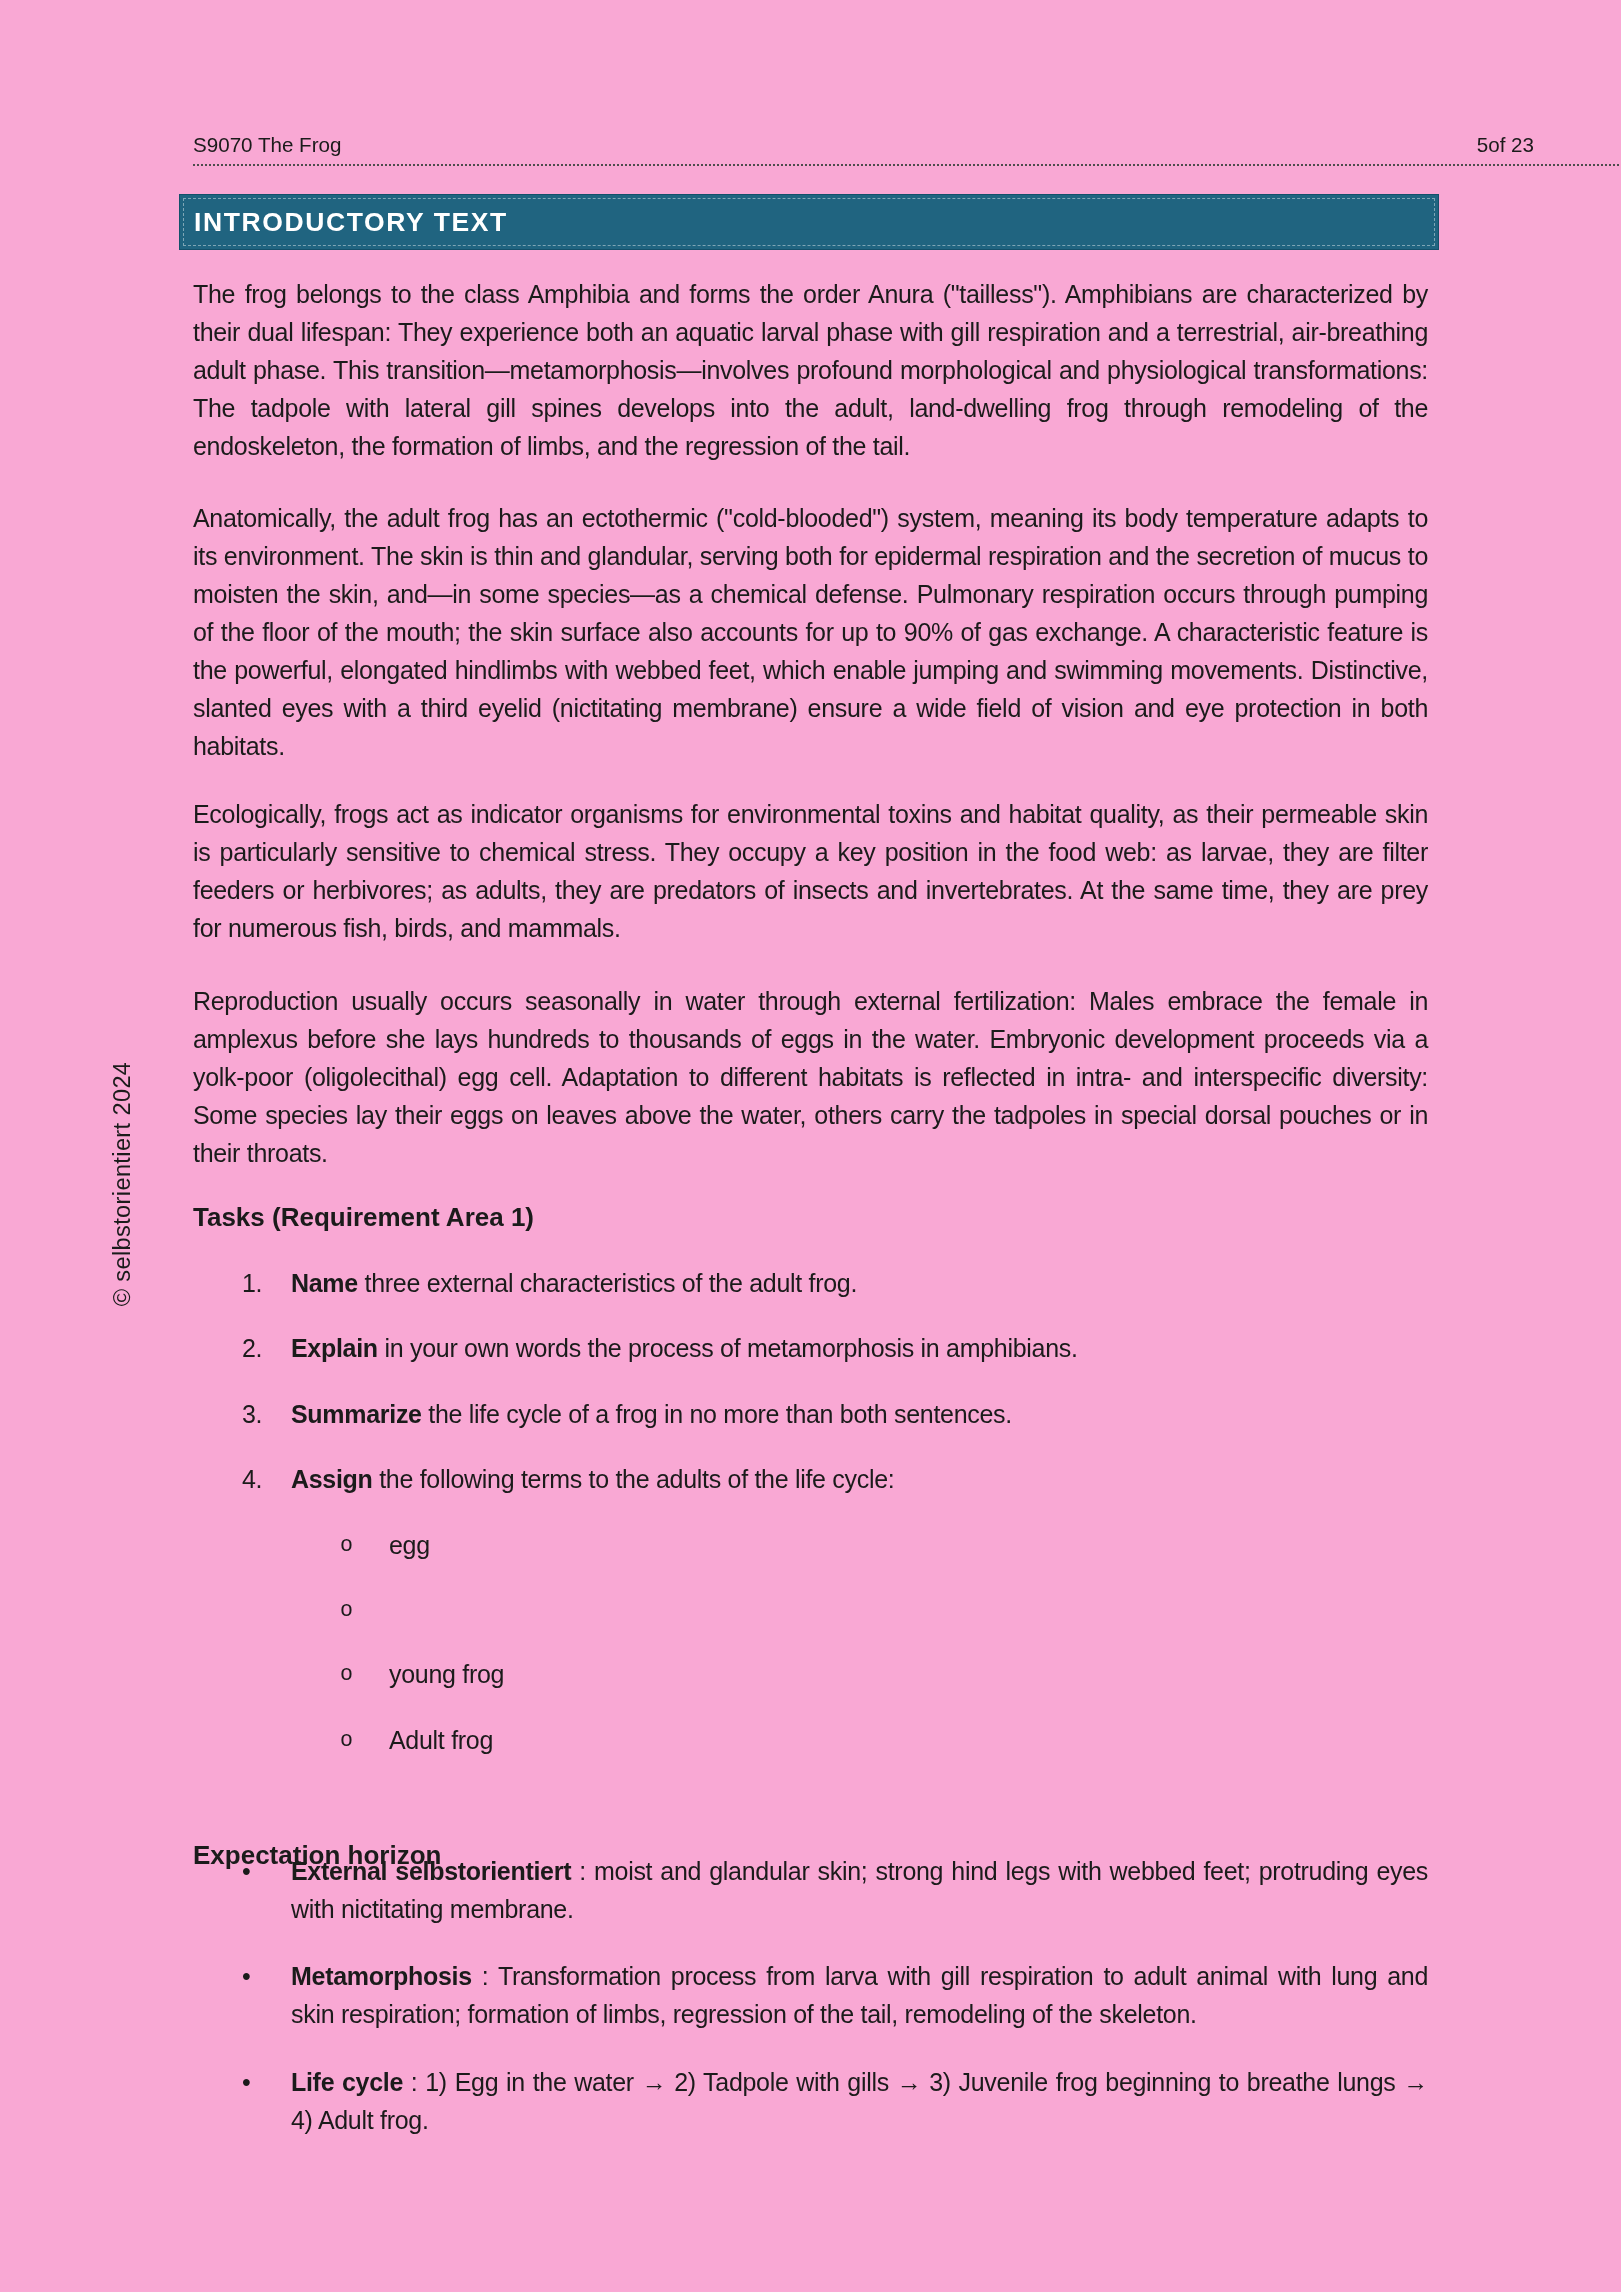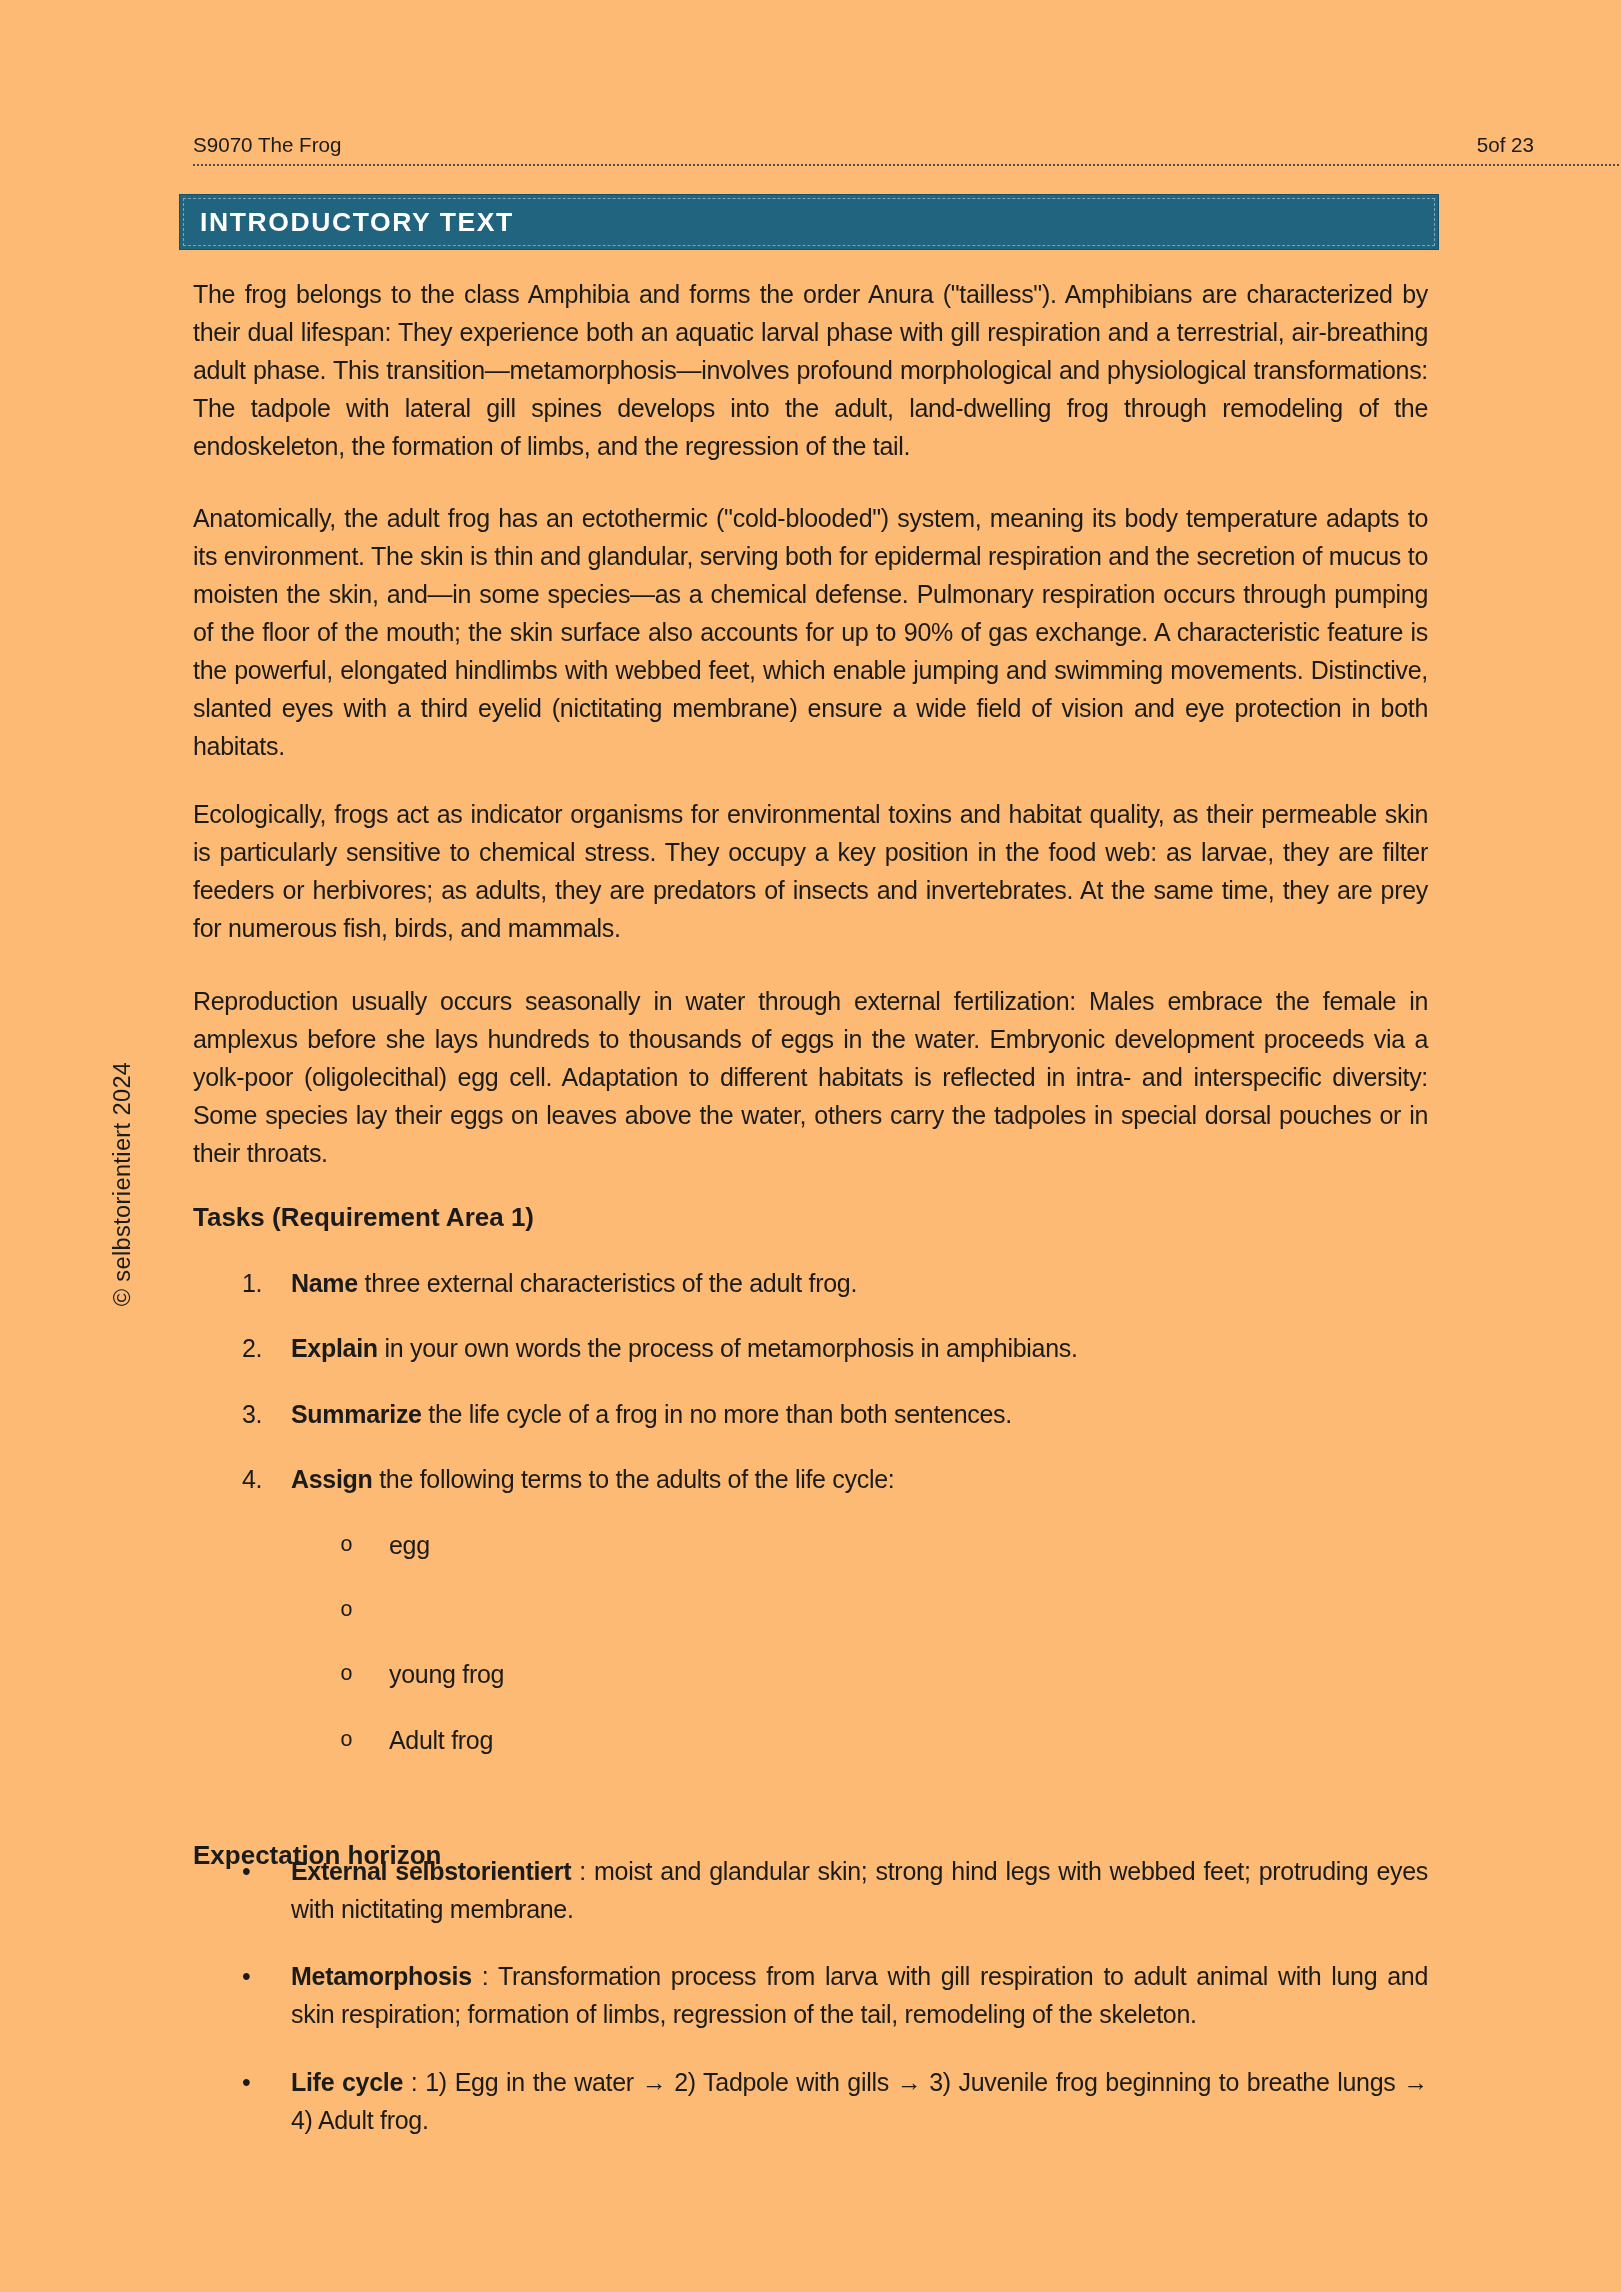--- a/index.html
+++ b/index.html
@@ -1,32 +1,32 @@
 <!DOCTYPE html>
 <html><head>
 <meta charset="utf-8">
 <style>
   html,body { margin:0; padding:0; background:#ffffff; }
   .page {
-    position:relative; width:1621px; height:2293px; background:#fdba74;
+    position:relative; width:1621px; height:2293px; background:#f9a8d4;
     font-family:"Liberation Sans", sans-serif; color:#1b1b1b; overflow:hidden;
   }
   
   .header {
     position:absolute; left:193px; right:2px; top:118px; height:39px;
     border-bottom:2px dotted #4d4d4d;
     display:flex; justify-content:space-between; align-items:flex-end;
     font-size:20.6px; padding-bottom:6.9px;
   }
   .pnum { margin-right:85px; }
   
   .section-bar {
     position:absolute; left:179px; top:194px; width:1260px; height:56px;
     background:#206480; border:1px solid #14506a; box-sizing:border-box;
-    display:flex; align-items:center; padding-left:20px;
+    display:flex; align-items:center; padding-left:14px;
     outline:1px dashed rgba(255,255,255,0.42); outline-offset:-5.9px;
   }
   .section-bar .t {
     color:#ffffff; font-weight:bold; font-size:26.5px; letter-spacing:1.6px;
   }
   
   .body {
     position:absolute; left:193px; width:1235px; margin:0;
     font-size:25px; line-height:38px; letter-spacing:-0.3px;
     text-align:justify;

